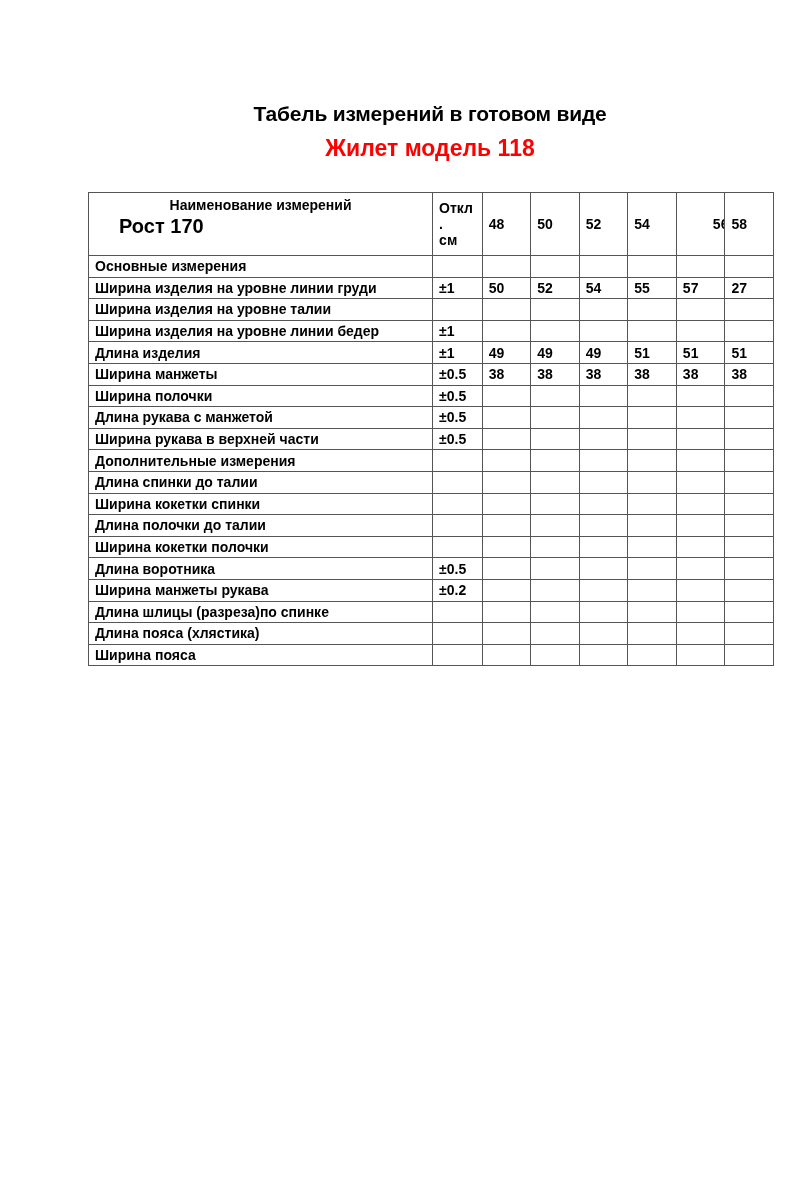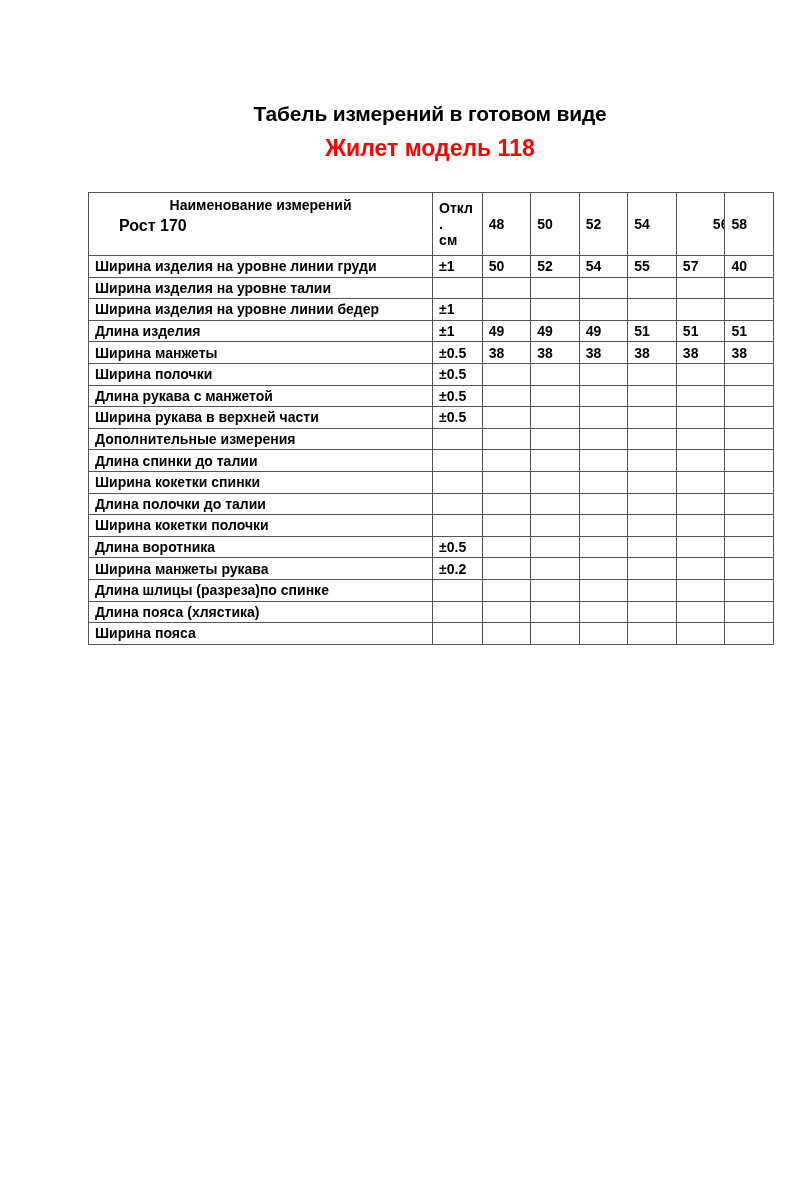--- a/index.html
+++ b/index.html
@@ -72,21 +72,21 @@
       top: 4px;
       left: 0;
       width: 100%;
       text-align: center;
       font-size: 14px;
     }
     .height-label {
       position: absolute;
       top: 25px;
       left: 30px;
-      font-size: 16px;
+      font-size: 20px;
     }
     th.tol-head {
       text-align: center;
       padding: 0;
       line-height: 19px;
       font-size: 14px;
       margin-top: 20px;
     }
     th.size-head {
       font-size: 14px;
@@ -128,28 +128,38 @@
       <th class="size-head">48</th>
       <th class="size-head">50</th>
       <th class="size-head">52</th>
       <th class="size-head">54</th>
       <th class="size-head wide">56</th>
       <th class="size-head">58</th>
     </tr>
   </thead>
   <tbody id="table-body">
       <tr class="body-row">
+        <td>Основные измерения</td>
+        <td class="tol-cell"></td>
+        <td class="val-cell"></td>
+        <td class="val-cell"></td>
+        <td class="val-cell"></td>
+        <td class="val-cell"></td>
+        <td class="val-cell"></td>
+        <td class="val-cell"></td>
+      </tr>
+      <tr class="body-row">
         <td>Ширина изделия на уровне линии груди</td>
         <td class="tol-cell">±1</td>
         <td class="val-cell">50</td>
         <td class="val-cell">52</td>
         <td class="val-cell">54</td>
         <td class="val-cell">55</td>
         <td class="val-cell">57</td>
-        <td class="val-cell">40</td>
+        <td class="val-cell">27</td>
       </tr>
       <tr class="body-row">
         <td>Ширина изделия на уровне  талии</td>
         <td class="tol-cell"></td>
         <td class="val-cell"></td>
         <td class="val-cell"></td>
         <td class="val-cell"></td>
         <td class="val-cell"></td>
         <td class="val-cell"></td>
         <td class="val-cell"></td>

